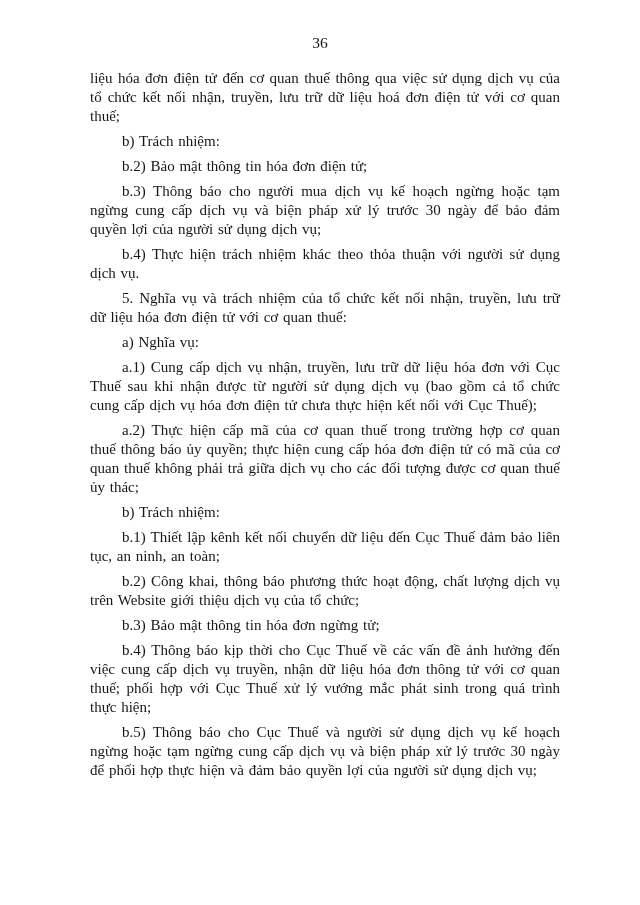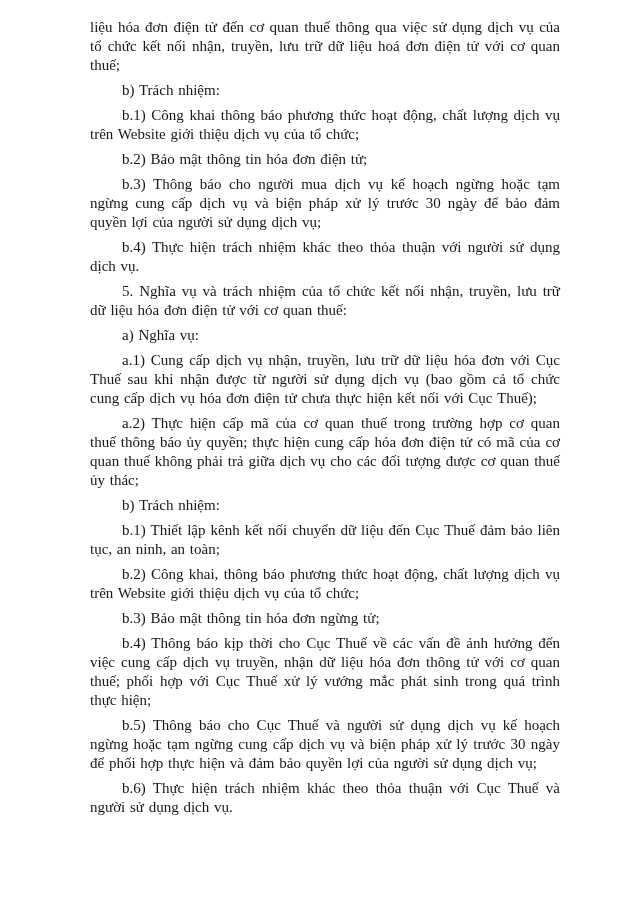--- a/index.html
+++ b/index.html
@@ -36,32 +36,31 @@
   }
   .content p.no-indent {
     text-indent: 0;
     margin-top: 18px;
   }
 </style>
 </head>
 <body>
 
 <div class="page">
+  <div class="page-number">36</div>
   <div class="content" id="paragraphs">
       <p class="no-indent">liệu hóa đơn điện tử đến cơ quan thuế thông qua việc sử dụng dịch vụ của tổ chức kết nối nhận, truyền, lưu trữ dữ liệu hoá đơn điện tử với cơ quan thuế;</p>
       <p>b) Trách nhiệm:</p>
-      <p>b.1) Công khai thông báo phương thức hoạt động, chất lượng dịch vụ trên Website giới thiệu dịch vụ của tổ chức;</p>
       <p>b.2) Bảo mật thông tin hóa đơn điện tử;</p>
       <p>b.3) Thông báo cho người mua dịch vụ kế hoạch ngừng hoặc tạm ngừng cung cấp dịch vụ và biện pháp xử lý trước 30 ngày để bảo đảm quyền lợi của người sử dụng dịch vụ;</p>
       <p>b.4) Thực hiện trách nhiệm khác theo thỏa thuận với người sử dụng dịch vụ.</p>
       <p>5. Nghĩa vụ và trách nhiệm của tổ chức kết nối nhận, truyền, lưu trữ dữ liệu hóa đơn điện tử với cơ quan thuế:</p>
       <p>a) Nghĩa vụ:</p>
       <p>a.1) Cung cấp dịch vụ nhận, truyền, lưu trữ dữ liệu hóa đơn với Cục Thuế sau khi nhận được từ người sử dụng dịch vụ (bao gồm cả tổ chức cung cấp dịch vụ hóa đơn điện tử chưa thực hiện kết nối với Cục Thuế);</p>
       <p>a.2) Thực hiện cấp mã của cơ quan thuế trong trường hợp cơ quan thuế thông báo ủy quyền; thực hiện cung cấp hóa đơn điện tử có mã của cơ quan thuế không phải trả giữa dịch vụ cho các đối tượng được cơ quan thuế ủy thác;</p>
       <p>b) Trách nhiệm:</p>
       <p>b.1) Thiết lập kênh kết nối chuyển dữ liệu đến Cục Thuế đảm bảo liên tục, an ninh, an toàn;</p>
       <p>b.2) Công khai, thông báo phương thức hoạt động, chất lượng dịch vụ trên Website giới thiệu dịch vụ của tổ chức;</p>
       <p>b.3) Bảo mật thông tin hóa đơn ngừng tử;</p>
       <p>b.4) Thông báo kịp thời cho Cục Thuế về các vấn đề ảnh hưởng đến việc cung cấp dịch vụ truyền, nhận dữ liệu hóa đơn thông tử với cơ quan thuế; phối hợp với Cục Thuế xử lý vướng mắc phát sinh trong quá trình thực hiện;</p>
       <p>b.5) Thông báo cho Cục Thuế và người sử dụng dịch vụ kế hoạch ngừng hoặc tạm ngừng cung cấp dịch vụ và biện pháp xử lý trước 30 ngày để phối hợp thực hiện và đảm bảo quyền lợi của người sử dụng dịch vụ;</p>
-      <p>b.6) Thực hiện trách nhiệm khác theo thỏa thuận với Cục Thuế và người sử dụng dịch vụ.</p>
     </div>
 </div>
 
 </body></html>

